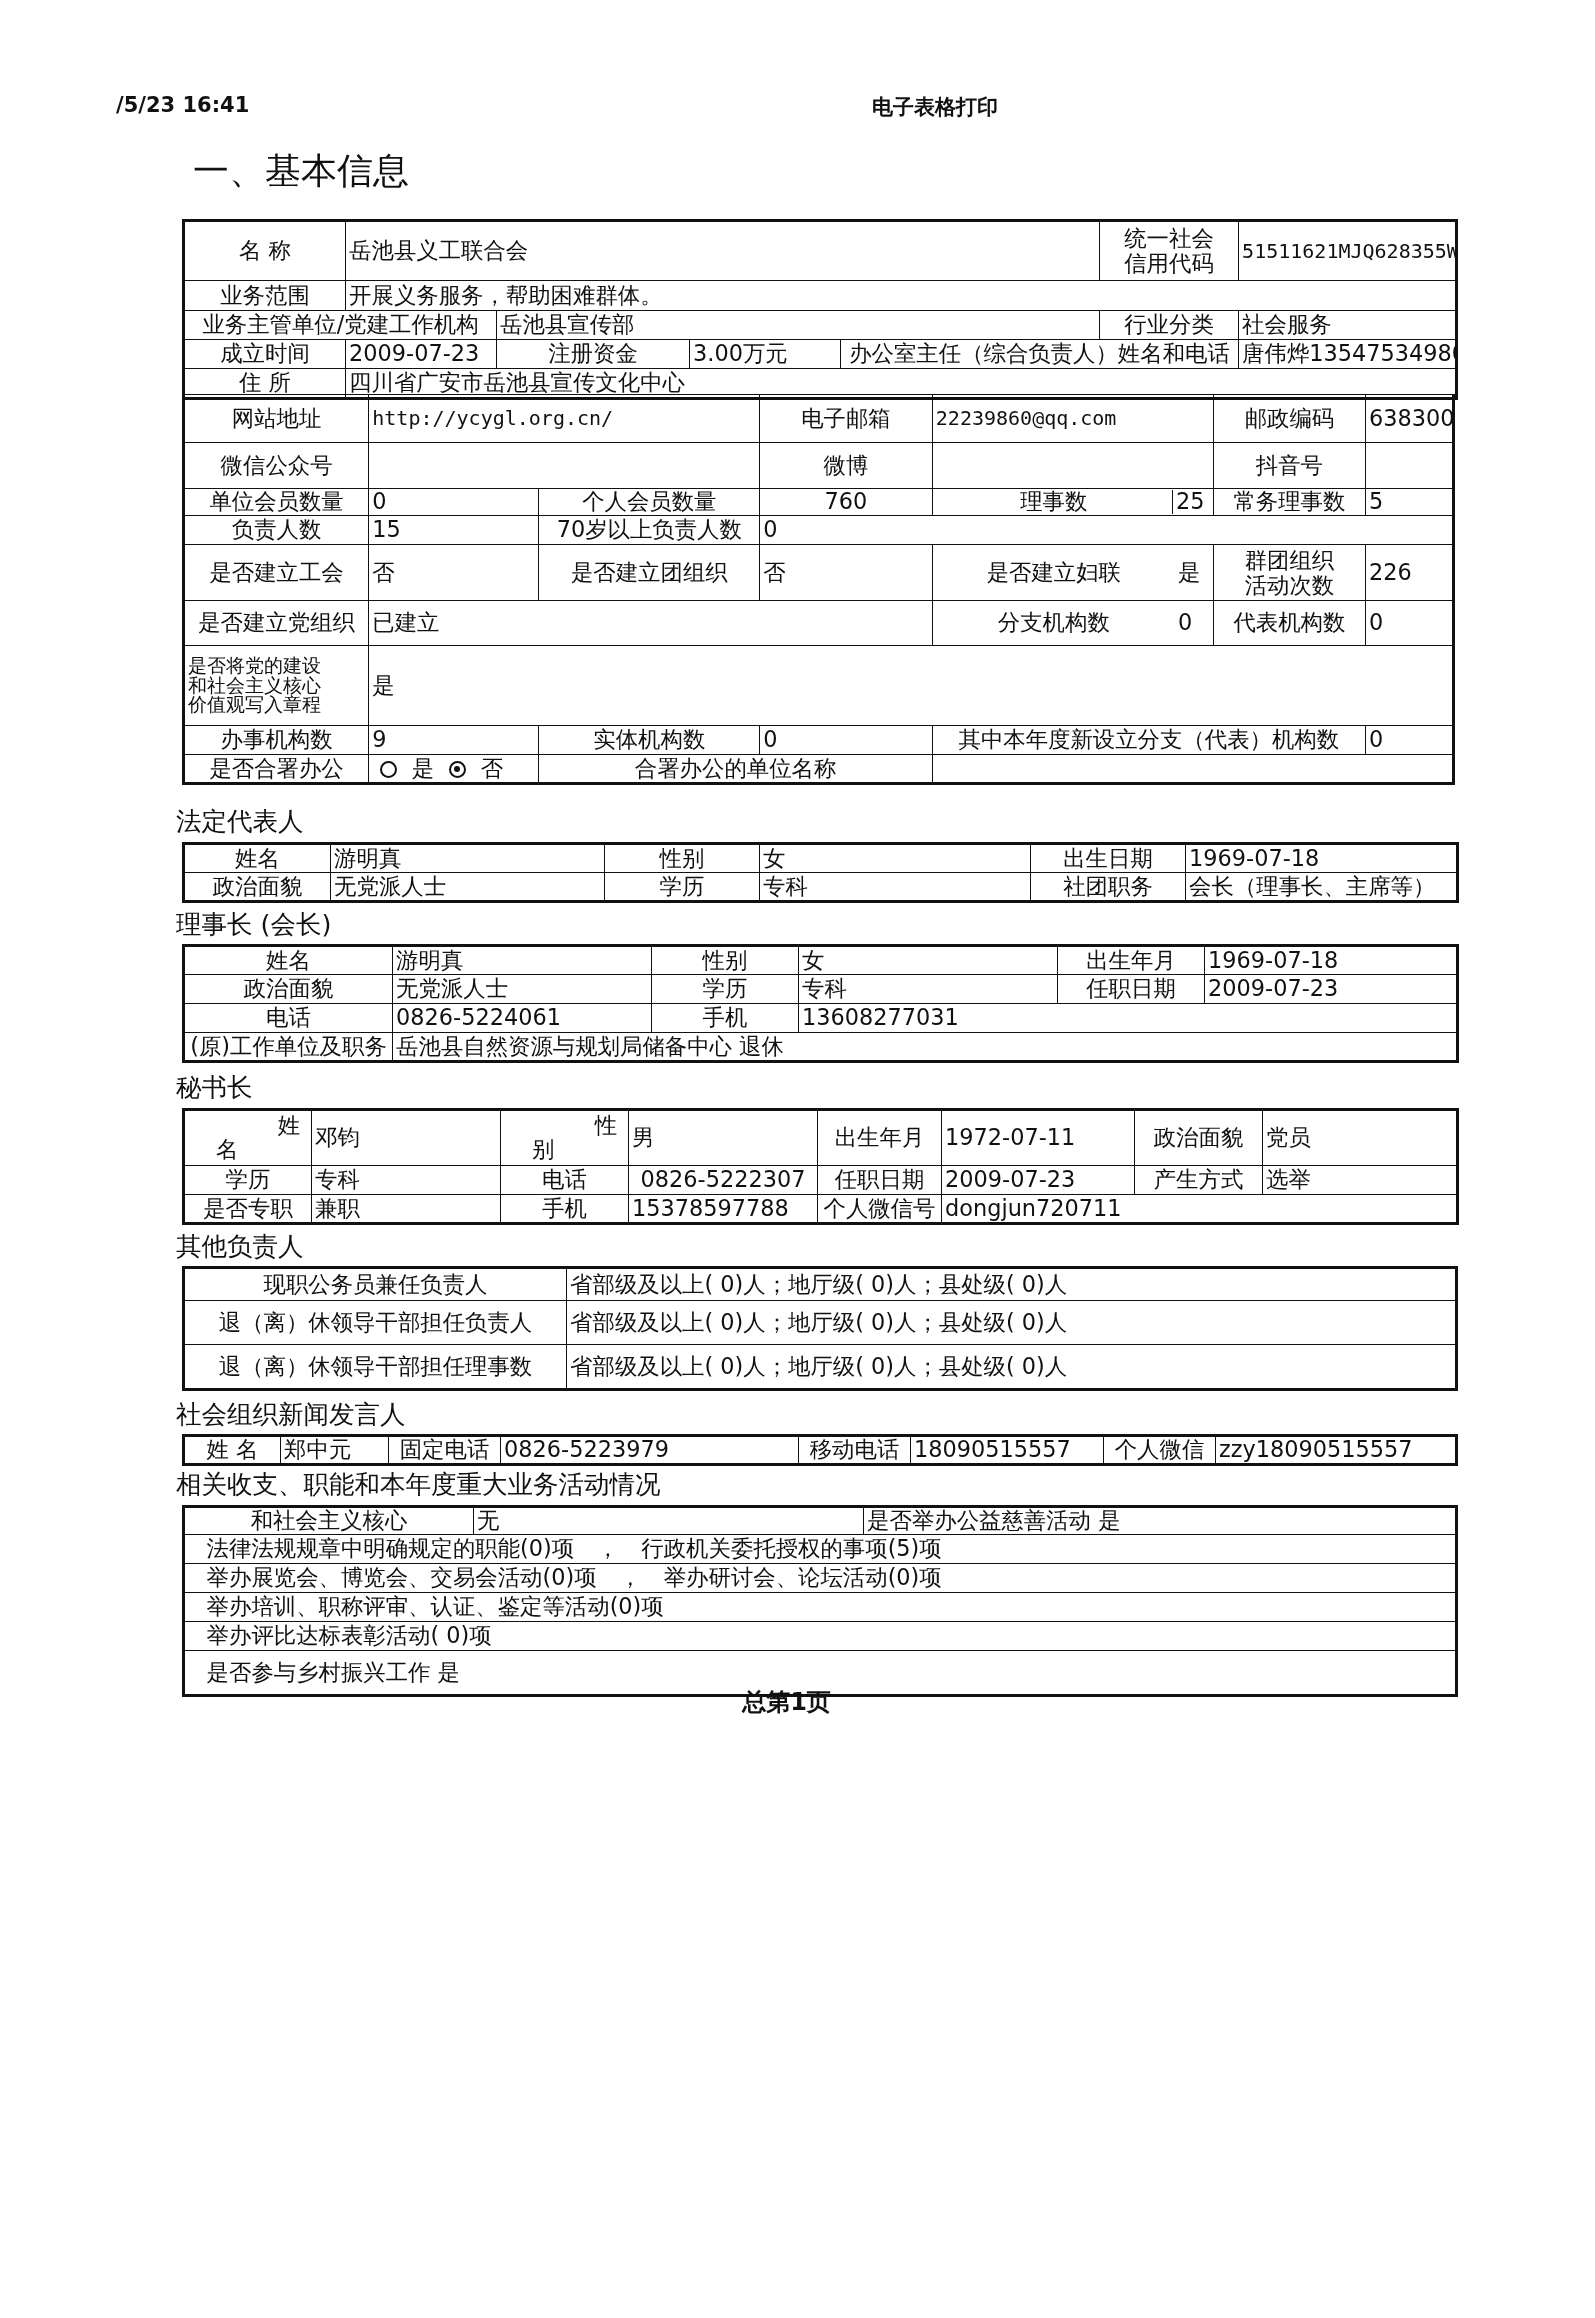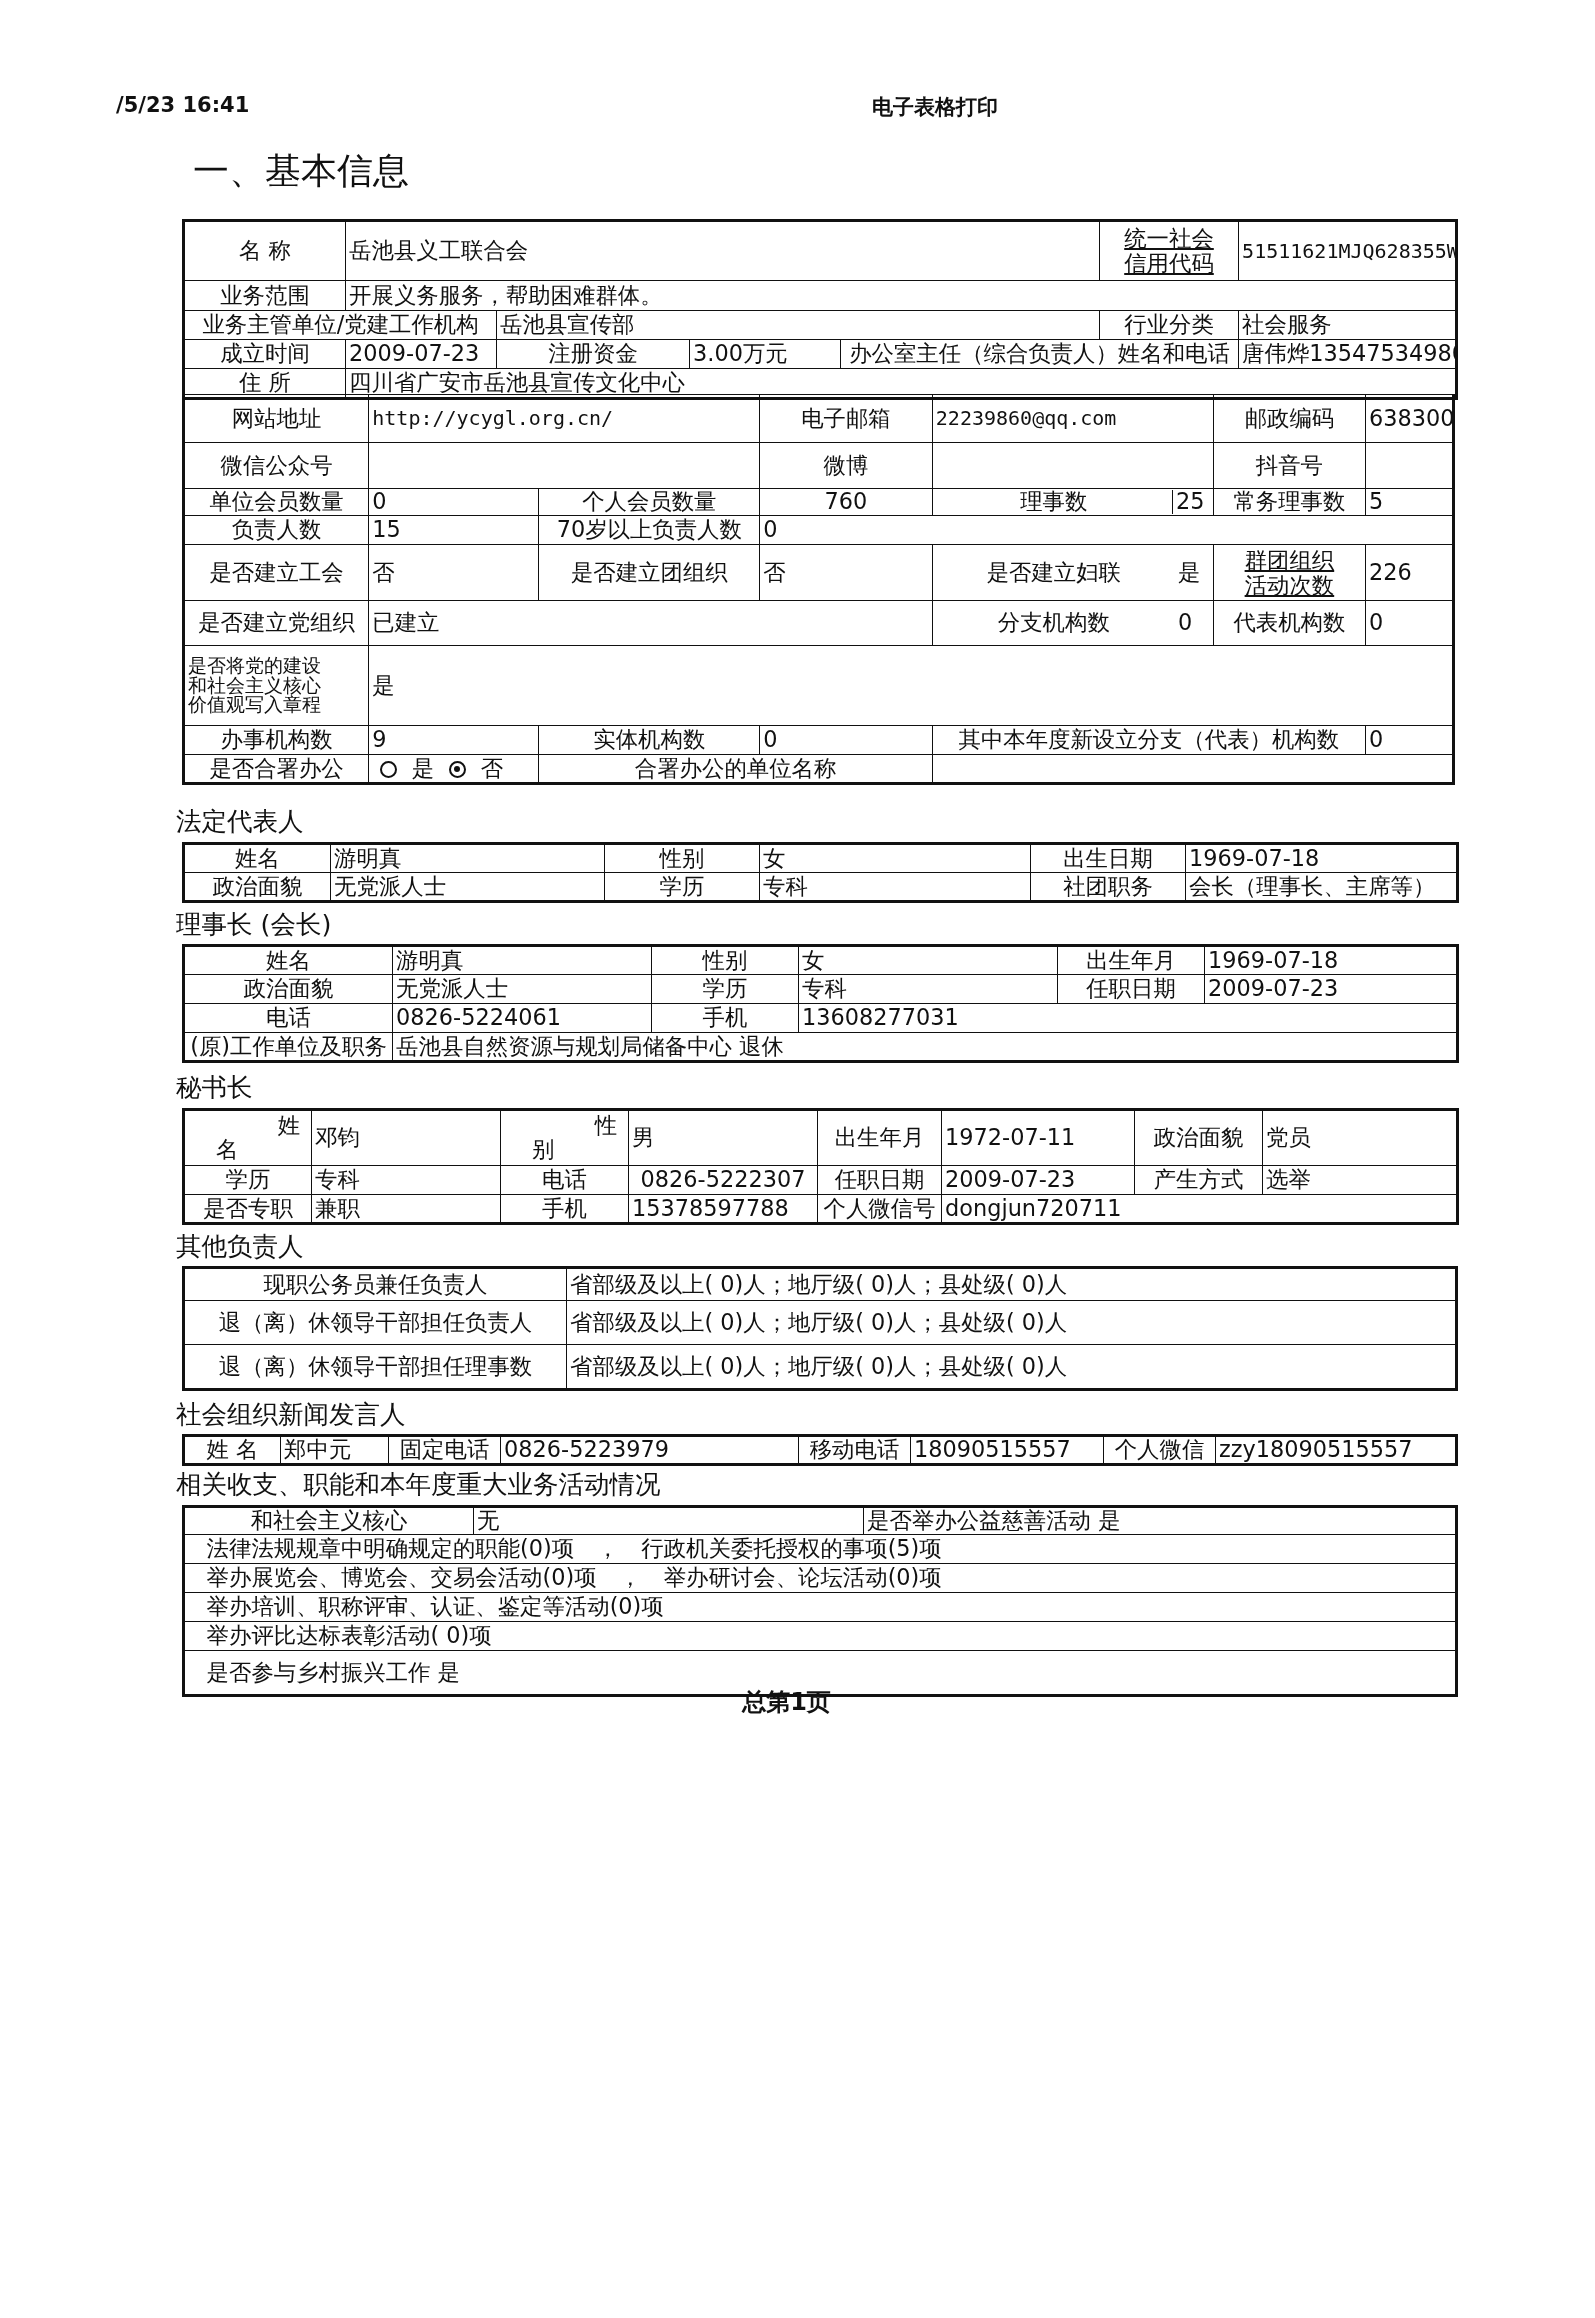--- a/index.html
+++ b/index.html
@@ -15,21 +15,21 @@
   table.f td{border:1.9px solid #111;padding:0 3.1px;white-space:nowrap;overflow:hidden;
              line-height:1.05;vertical-align:middle;}
   td.l{text-align:center;}
   td.v{text-align:left;}
   td.mono{font-family:"DejaVu Sans Mono","Liberation Mono",monospace;font-size:20px;}
   td.ml{white-space:normal;text-align:left;line-height:1.15;}
   .radio{display:inline-block;width:17px;height:17px;border:2.3px solid #111;border-radius:50%;
          box-sizing:border-box;vertical-align:middle;position:relative;margin:0 7.7px;}
   .radio.on::after{content:"";position:absolute;left:3.1px;top:3.1px;width:6.2px;height:6.2px;
          border-radius:50%;background:#111;}
-  .stack{display:inline-block;line-height:1.1;text-align:center;text-decoration:underline;}
+  .stack{display:inline-block;line-height:1.1;text-align:center;}
 </style>
 </head>
 <body>
 
 <div class="abs hdr" style="left:116px;top:93px;">/5/23 16:41</div>
 <div class="abs hdr" style="left:872px;top:93px;">电子表格打印</div>
 <div class="abs title" style="left:193px;top:147px;">一、基本信息</div>
 
 <table class="f" style="left:182px;top:219px;width:1273px;">
   <colgroup>

